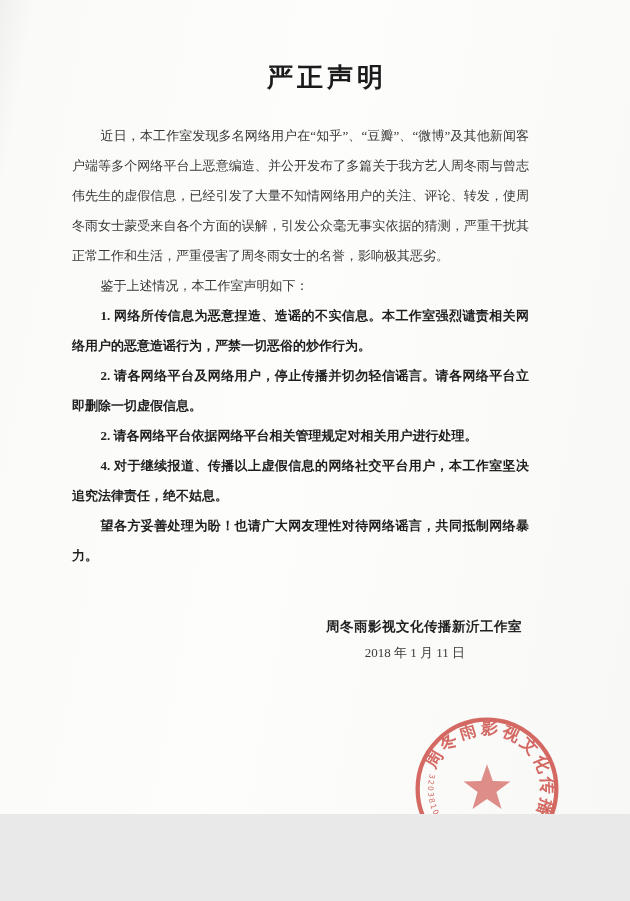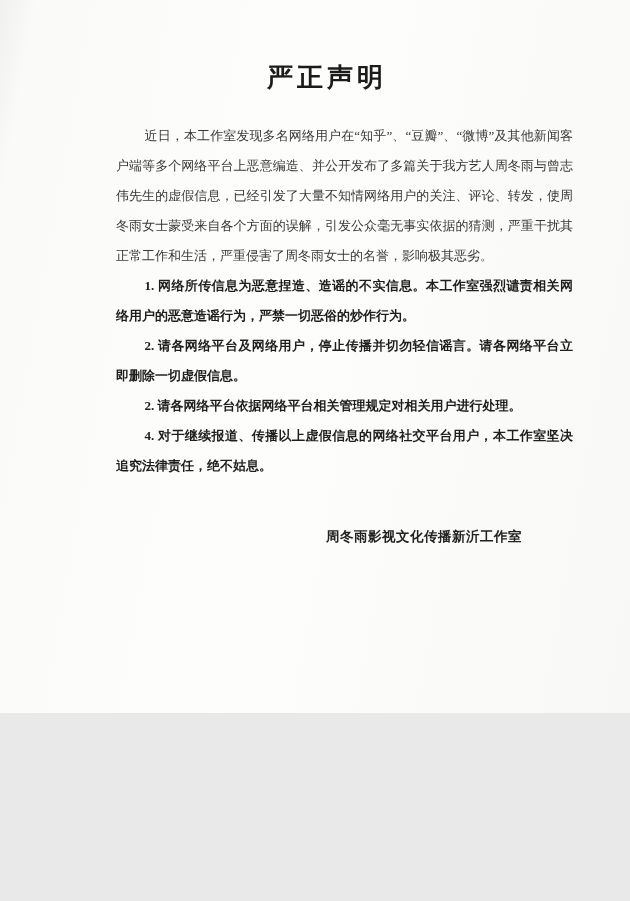--- a/index.html
+++ b/index.html
@@ -4,38 +4,38 @@
 <style>
   * { box-sizing: border-box; }
   html, body { margin: 0; padding: 0; }
   body {
     width: 630px; height: 901px;
     font-family: "Liberation Serif", "DejaVu Serif", serif;
     background: #e9e9e9;
   }
   .page {
     position: relative;
-    width: 630px; height: 713px;
+    width: 630px; height: 814px;
     overflow: hidden;
     background: linear-gradient(100deg, #f0f0ef 0px, #fafaf9 35px, #fdfdfc 45%, #f8f8f6 100%);
     color: #333;
   }
   .title {
     margin: 0;
     padding-top: 60px;
     margin-bottom: 26px;
     text-align: center;
     font-size: 26px;
     font-weight: 700;
     letter-spacing: 4px;
     color: #1b1b1b;
     transform: translateX(12px);
   }
   .body-text {
-    margin-left: 116px;
+    margin-left: 72px;
     width: 457px;
     font-size: 13px;
     line-height: 30px;
     text-align: justify;
     color: #383838;
   }
   .body-text p {
     margin: 0;
     text-indent: 2.2em;
   }
@@ -86,28 +86,31 @@
 </style>
 </head>
 <body>
 
 <div class="page">
 
   <h1 class="title">严正声明</h1>
 
   <div class="body-text">
     <p>近日，本工作室发现多名网络用户在“知乎”、“豆瓣”、“微博”及其他新闻客户端等多个网络平台上恶意编造、并公开发布了多篇关于我方艺人周冬雨与曾志伟先生的虚假信息，已经引发了大量不知情网络用户的关注、评论、转发，使周冬雨女士蒙受来自各个方面的误解，引发公众毫无事实依据的猜测，严重干扰其正常工作和生活，严重侵害了周冬雨女士的名誉，影响极其恶劣。</p>
+    <p>鉴于上述情况，本工作室声明如下：</p>
     <p class="em">1. 网络所传信息为恶意捏造、造谣的不实信息。本工作室强烈谴责相关网络用户的恶意造谣行为，严禁一切恶俗的炒作行为。</p>
     <p class="em">2. 请各网络平台及网络用户，停止传播并切勿轻信谣言。请各网络平台立即删除一切虚假信息。</p>
     <p class="em">2. 请各网络平台依据网络平台相关管理规定对相关用户进行处理。</p>
     <p class="em">4. 对于继续报道、传播以上虚假信息的网络社交平台用户，本工作室坚决追究法律责任，绝不姑息。</p>
+    <p class="em">望各方妥善处理为盼！也请广大网友理性对待网络谣言，共同抵制网络暴力。</p>
   </div>
 
   <div class="sign-block">
     <div class="signature">周冬雨影视文化传播新沂工作室</div>
+    <div class="date">2018 年 1 月 11 日</div>
   </div>
 
   <div class="seal">
     <svg viewBox="0 0 160 160" xmlns="http://www.w3.org/2000/svg">
       <defs>
         <path id="ringPath" d="M 25.5 60.2 A 58 58 0 1 1 39 121" fill="none"></path>
         <path id="serialPath" d="M 20.1 64 A 62 62 0 0 0 53.8 136.2" fill="none"></path>
       </defs>
       <circle cx="80" cy="80" r="73" fill="none" stroke="#d0463f" stroke-width="4.5"></circle>
       <polygon points="80,54 86.1,71.6 104.7,72 89.9,83.2 95.3,101 80,90.4 64.7,101 70.1,83.2 55.3,72 73.9,71.6" fill="#d0463f" fill-opacity="0.75"></polygon>

